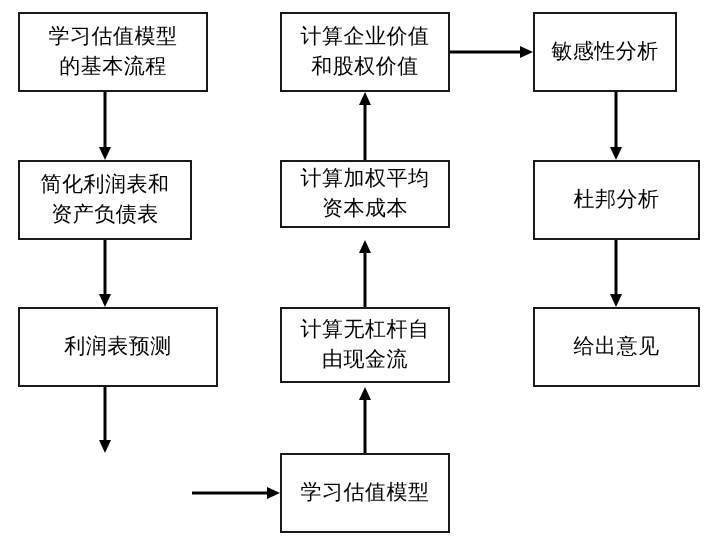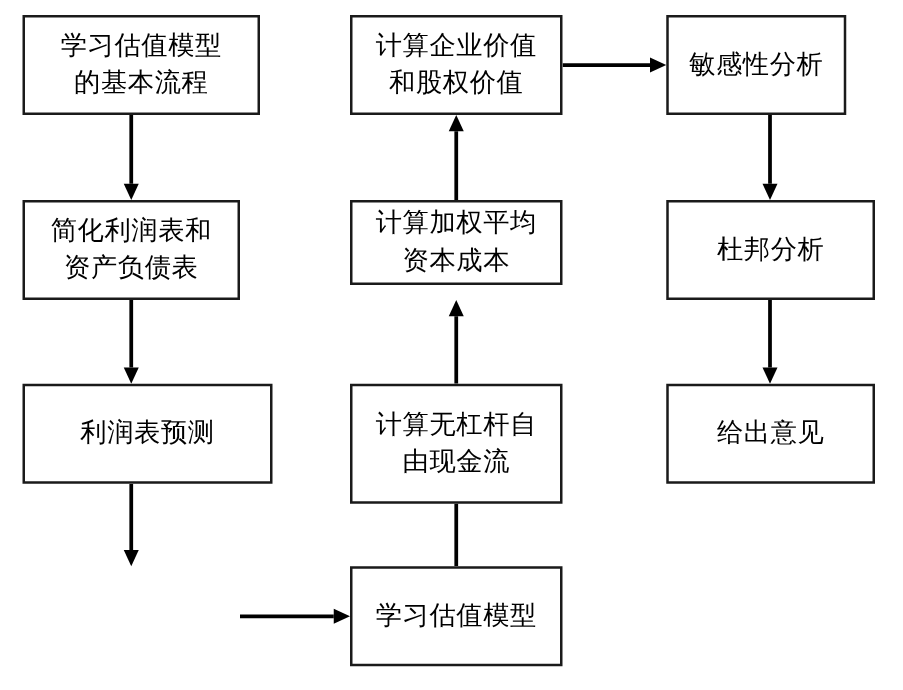--- a/index.html
+++ b/index.html
@@ -107,21 +107,21 @@
 
   <div class="node" style="left:18px; top:307px; width:200px; height:80px;">
     <span class="node-label">利润表预测</span>
   </div>
 
 
   <div class="node" style="left:280px; top:453px; width:170px; height:80px;">
     <span class="node-label">学习估值模型</span>
   </div>
 
-  <div class="node" style="left:280px; top:307px; width:170px; height:96px;text-align:center;">
+  <div class="node" style="left:280px; top:307px; width:170px; height:76px;text-align:center;">
     <span class="node-label">计算无杠杆自
 由现金流</span>
   </div>
 
   <div class="node" style="left:268px; top:160px; width:170px; height:68px;margin-left:12px;">
     <span class="node-label">计算加权平均
 资本成本</span>
   </div>
 
   <div class="node" style="left:280px; top:12px; width:170px; height:80px;">

